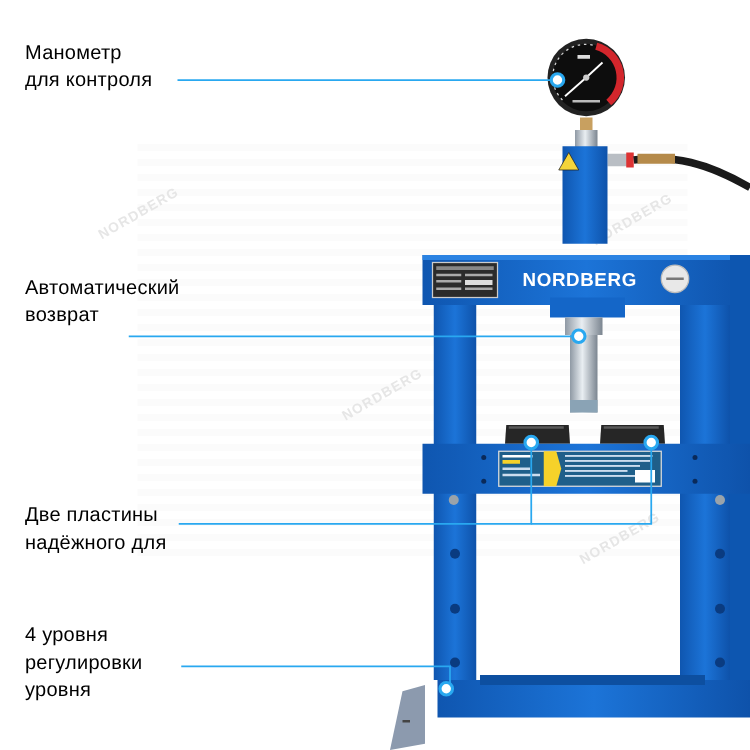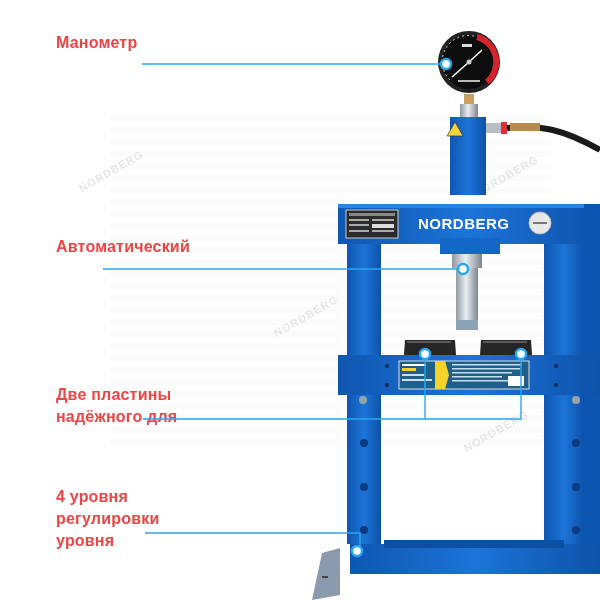--- a/index.html
+++ b/index.html
@@ -1,43 +1,45 @@
 <!DOCTYPE html>
 <html><head>
 <meta charset="utf-8">
 <style>
   html,body{margin:0;padding:0;}
   body{width:600px;height:600px;background:#ffffff;position:relative;overflow:hidden;font-family:"Liberation Sans",sans-serif;}
-  .caption{position:absolute;left:20px;font-size:16px;line-height:22px;color:#ef4444;font-weight:bold;letter-spacing:0.2px;margin-left:36px;}
+  .caption{position:absolute;left:20px;font-size:16px;line-height:22px;color:#000000;font-weight:normal;letter-spacing:0.2px;}
   .caption span{display:block;}
   .wm{position:absolute;color:#e6e6e6;font-size:11px;font-weight:bold;letter-spacing:1px;transform:rotate(-30deg);}
   .bg-stripes{position:absolute;left:110px;top:115px;width:440px;height:330px;
     background:repeating-linear-gradient(0deg,#fafafa 0 6px,#ffffff 6px 12px);opacity:.8;}
   svg{position:absolute;left:0;top:0;}
 </style>
 </head>
 <body>
 
 <div class="bg-stripes"></div>
 <div class="wm" style="left:75px;top:165px;">NORDBERG</div>
 <div class="wm" style="left:270px;top:310px;">NORDBERG</div>
 <div class="wm" style="left:460px;top:425px;">NORDBERG</div>
 <div class="wm" style="left:470px;top:170px;">NORDBERG</div>
 
 <div class="caption" style="top:32px;">
   <span>Манометр</span>
+  <span>для контроля</span>
 </div>
-<div class="caption" style="top:236px;">
+<div class="caption" style="top:220px;">
   <span>Автоматический</span>
+  <span>возврат</span>
 </div>
-<div class="caption" style="top:384px;">
+<div class="caption" style="top:402px;">
   <span>Две пластины</span>
   <span>надёжного для</span>
 </div>
-<div class="caption" style="top:486px;">
+<div class="caption" style="top:498px;">
   <span>4 уровня</span>
   <span>регулировки</span>
   <span>уровня</span>
 </div>
 
 <svg width="600" height="600" viewBox="0 0 600 600">
   <defs>
     <linearGradient id="blue" x1="0" x2="1">
       <stop offset="0" stop-color="#0f56b0"></stop>
         <stop offset=".5" stop-color="#1c74d8"></stop>

